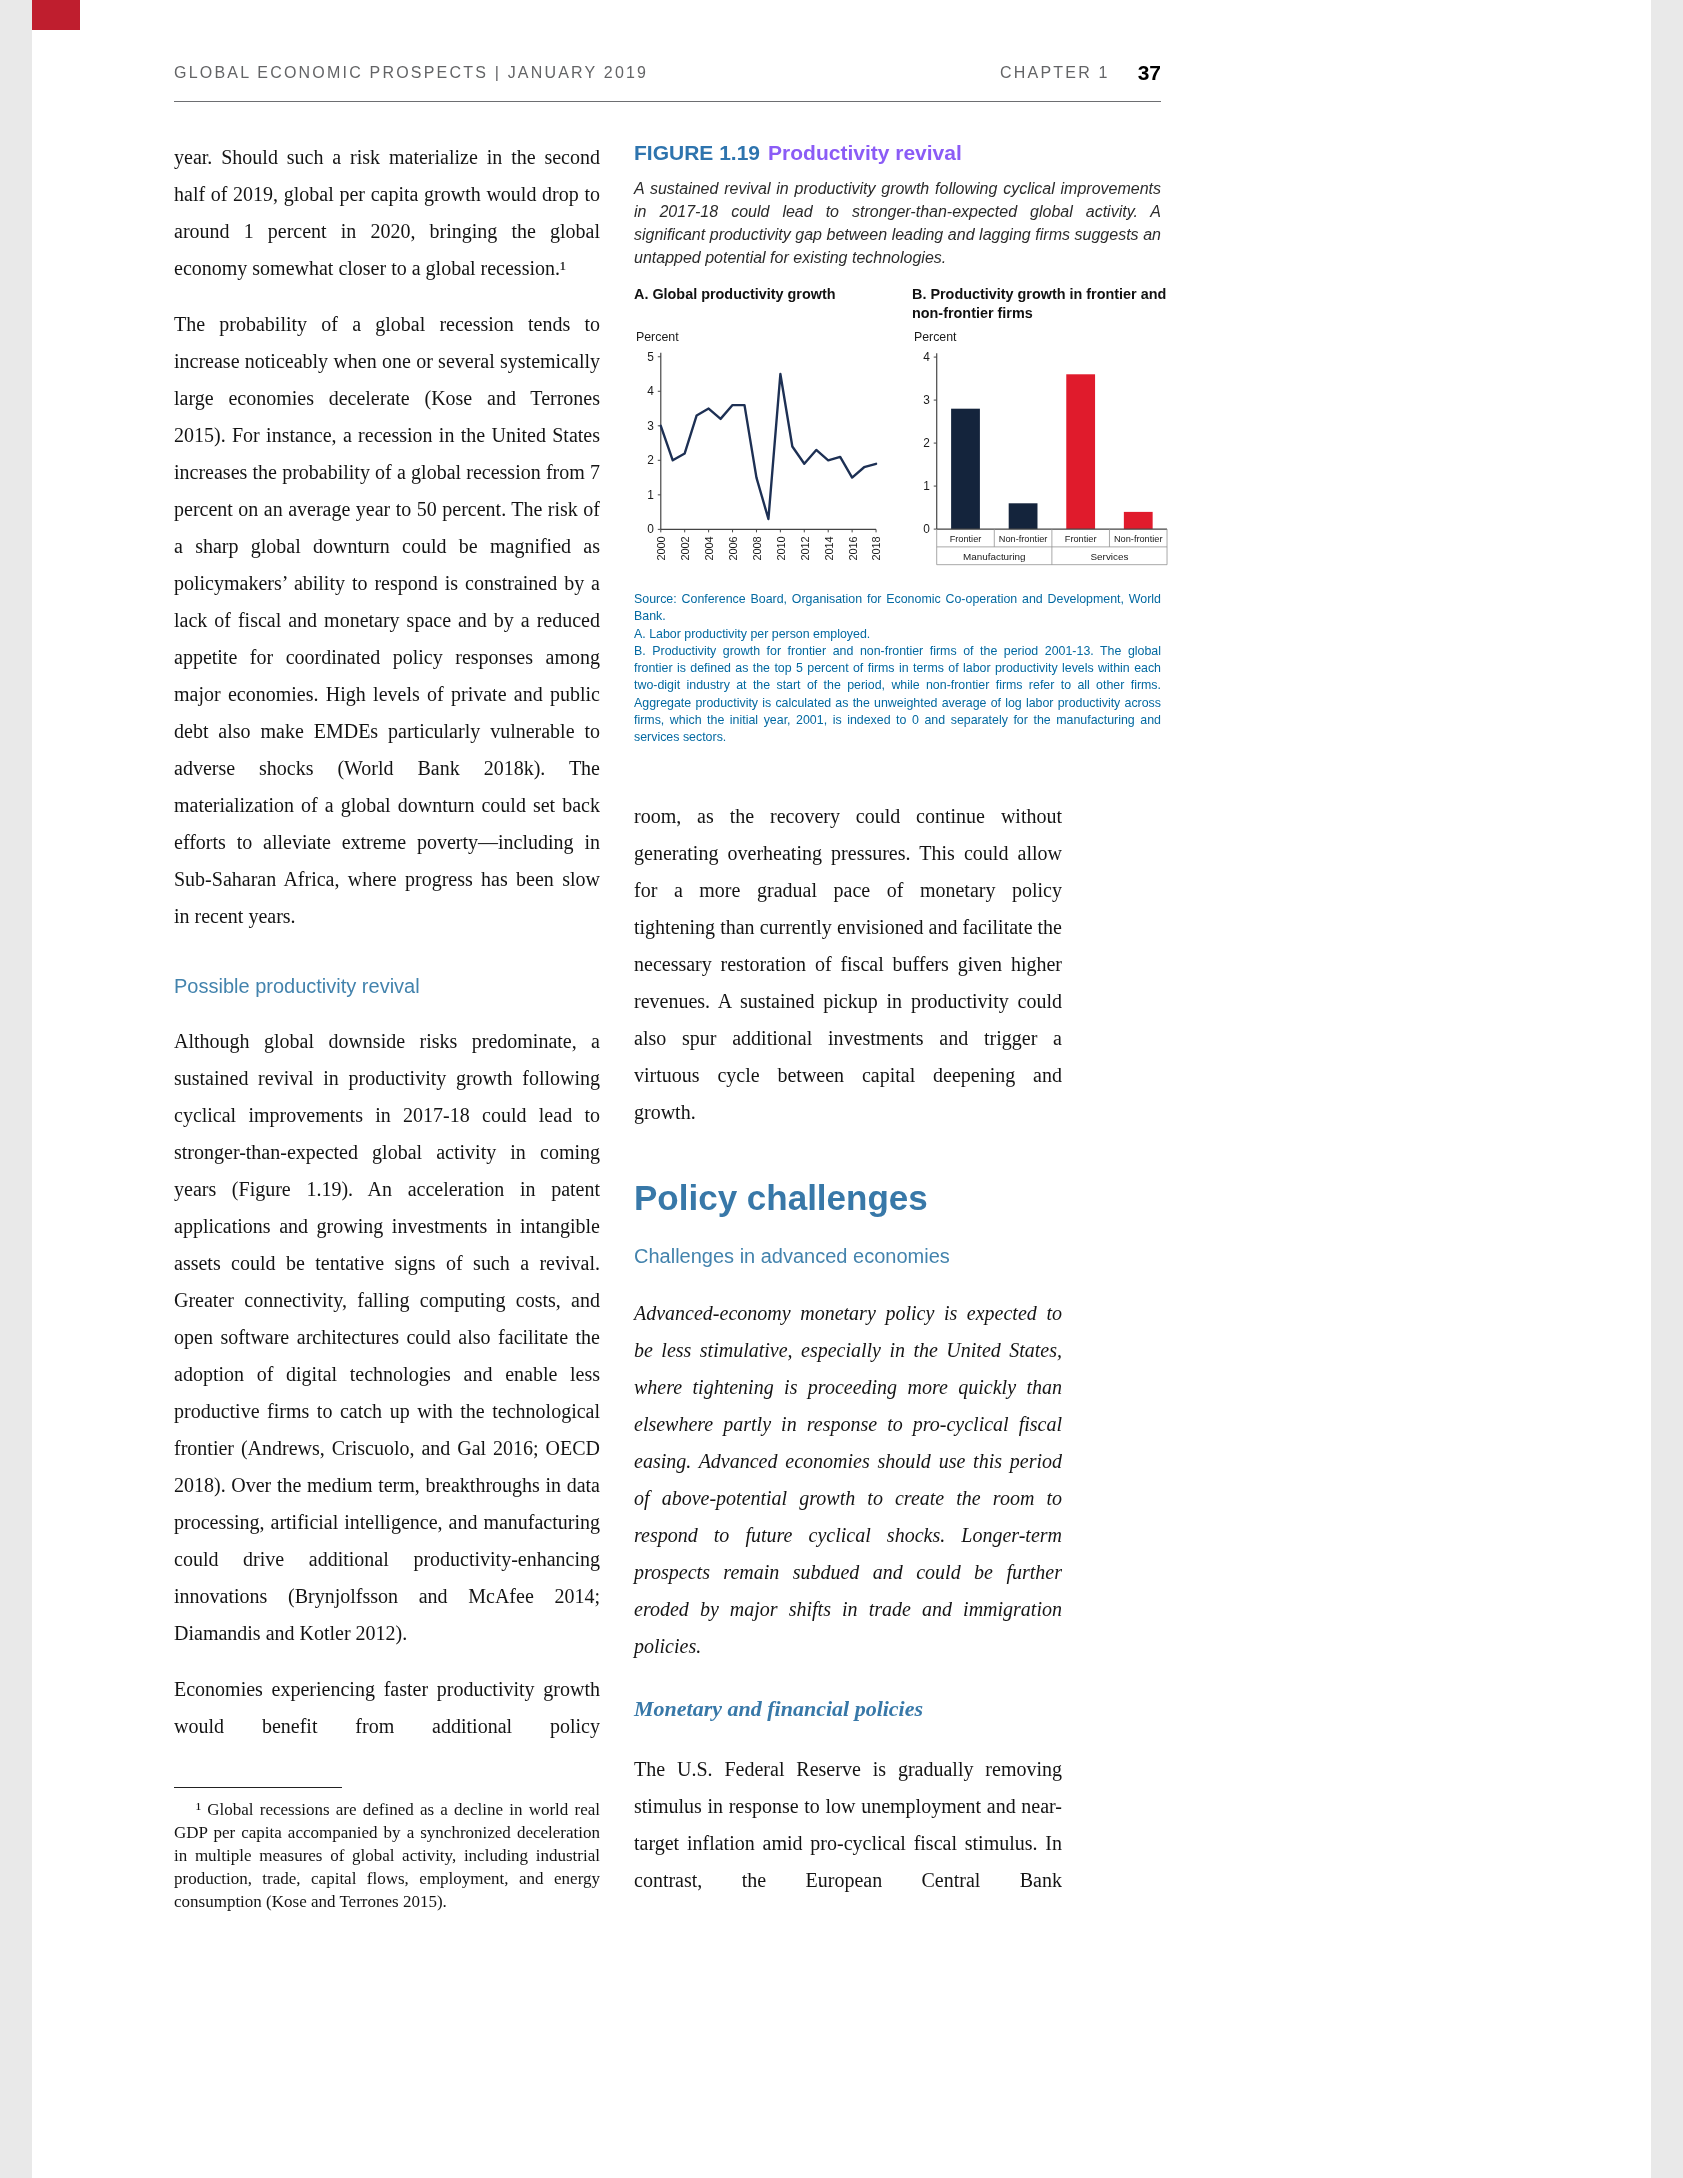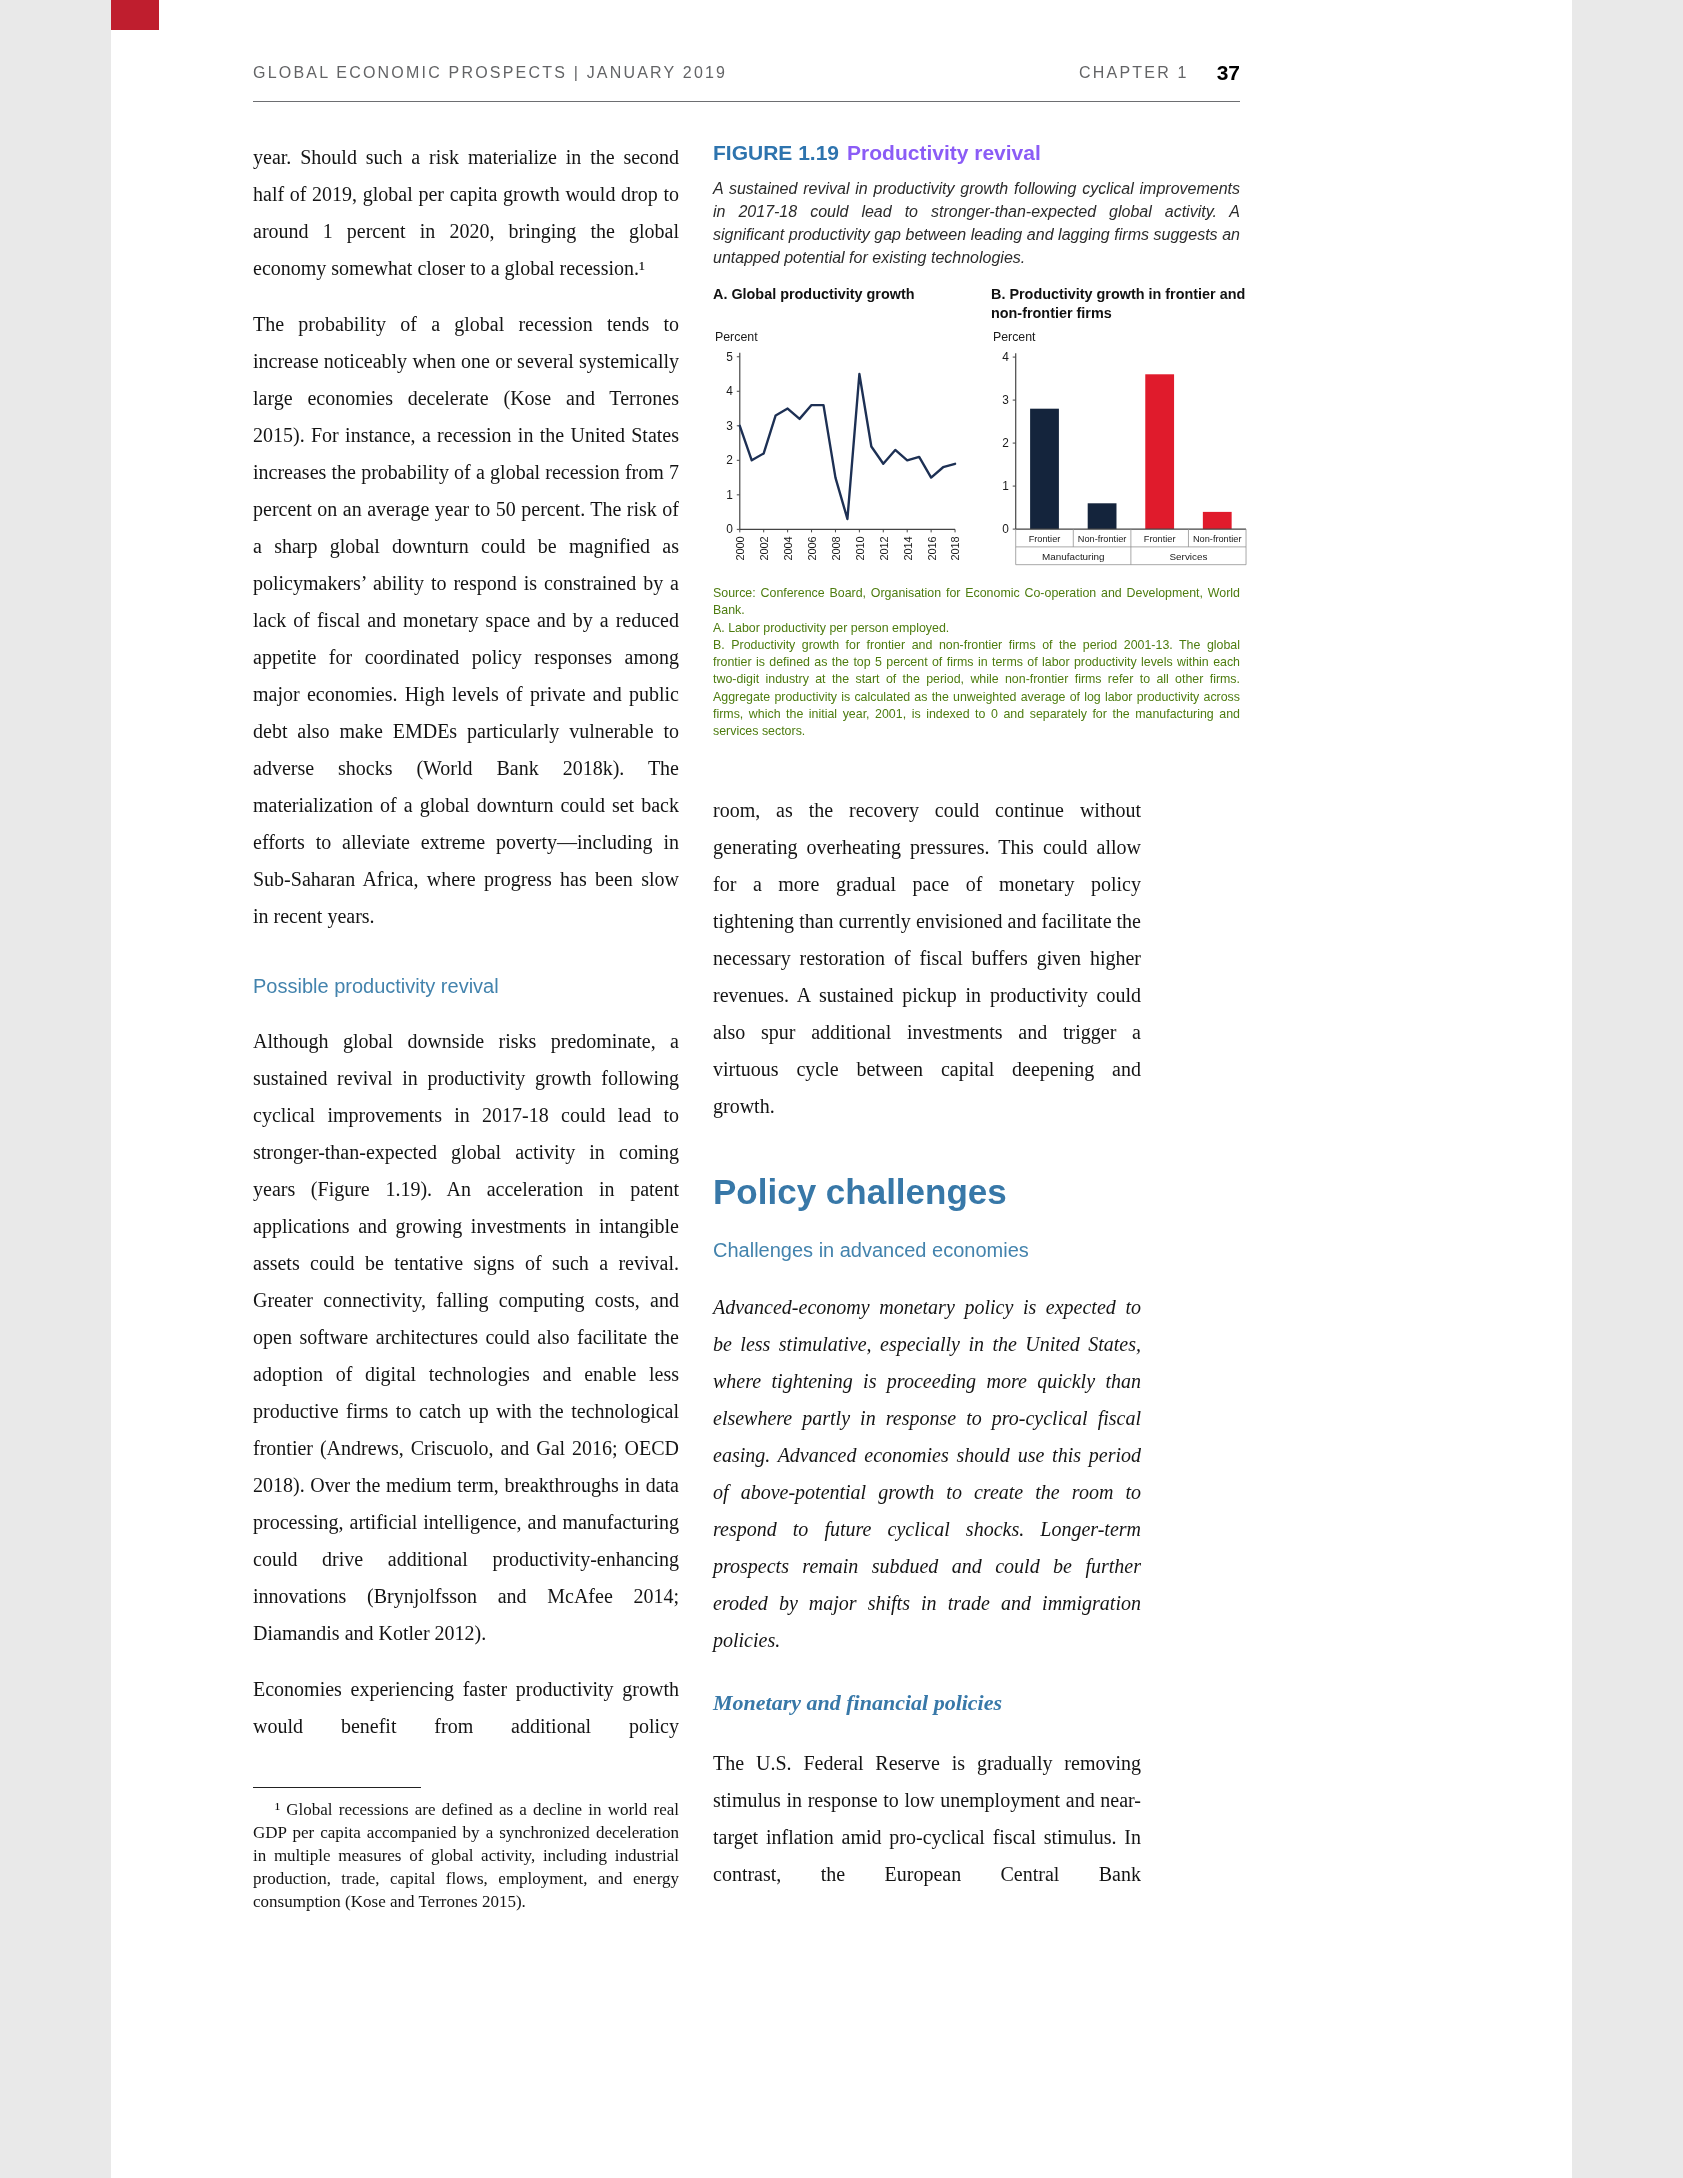--- a/index.html
+++ b/index.html
@@ -1,18 +1,18 @@
 <!DOCTYPE html>
 <html style="--accent-blue: #3878a8; --heading-blue: #4383ad; --figure-label-blue: #2e74ae; --line-navy: #1d3054; --bar-navy: #14243c; --bar-red: #e01b2c; --corner-red: #bf1e2e; --header-gray: #636466;"><head>
 <meta charset="utf-8">
 <style>
   * { margin:0; padding:0; box-sizing:border-box; }
   html,body { background:#e9e9e9; }
   .page {
-    position:relative; width:1461px; height:2178px; margin:0 auto;
+    position:relative; width:1619px; height:2178px; margin:0 auto;
     background:#ffffff; overflow:hidden;
     font-family:"Liberation Serif", serif; color:#121212;text-decoration:underline;
   }
   .corner-bar { position:absolute; left:0; top:0; width:48px; height:30px; background:var(--corner-red,#bf1e2e); }
 
   .header {
     position:absolute; left:142px; top:61px; width:987px;
     display:flex; justify-content:space-between; align-items:baseline;
     font-family:"Liberation Sans", sans-serif;
   }
@@ -62,21 +62,21 @@
   .fig-desc {
     margin-top:10px; font-family:"Liberation Sans", sans-serif; font-style:italic;
     font-size:16px; line-height:23px; text-align:justify; color:#2b2b2b;
   }
   .panels { display:flex; gap:30px; margin-top:16px; }
   .panel-title {
     font-family:"Liberation Sans", sans-serif; font-weight:700;
     font-size:14.4px; line-height:19px; min-height:42px; color:#111;
   }
   .chart { line-height:0; }
-  .fig-notes { margin-top:10px; font-family:"Liberation Sans", sans-serif; font-size:12.4px; line-height:17.3px; color:#4d7c0f; }
+  .fig-notes { margin-top:16px; font-family:"Liberation Sans", sans-serif; font-size:12.4px; line-height:17.3px; color:#0369a1; }
   .fig-notes p { text-align:justify; }
 
   .mt-room { margin-top:51px; }
   .mt-final { margin-top:18px; }
 </style>
 </head>
 <body>
 
 <div class="page">
 

